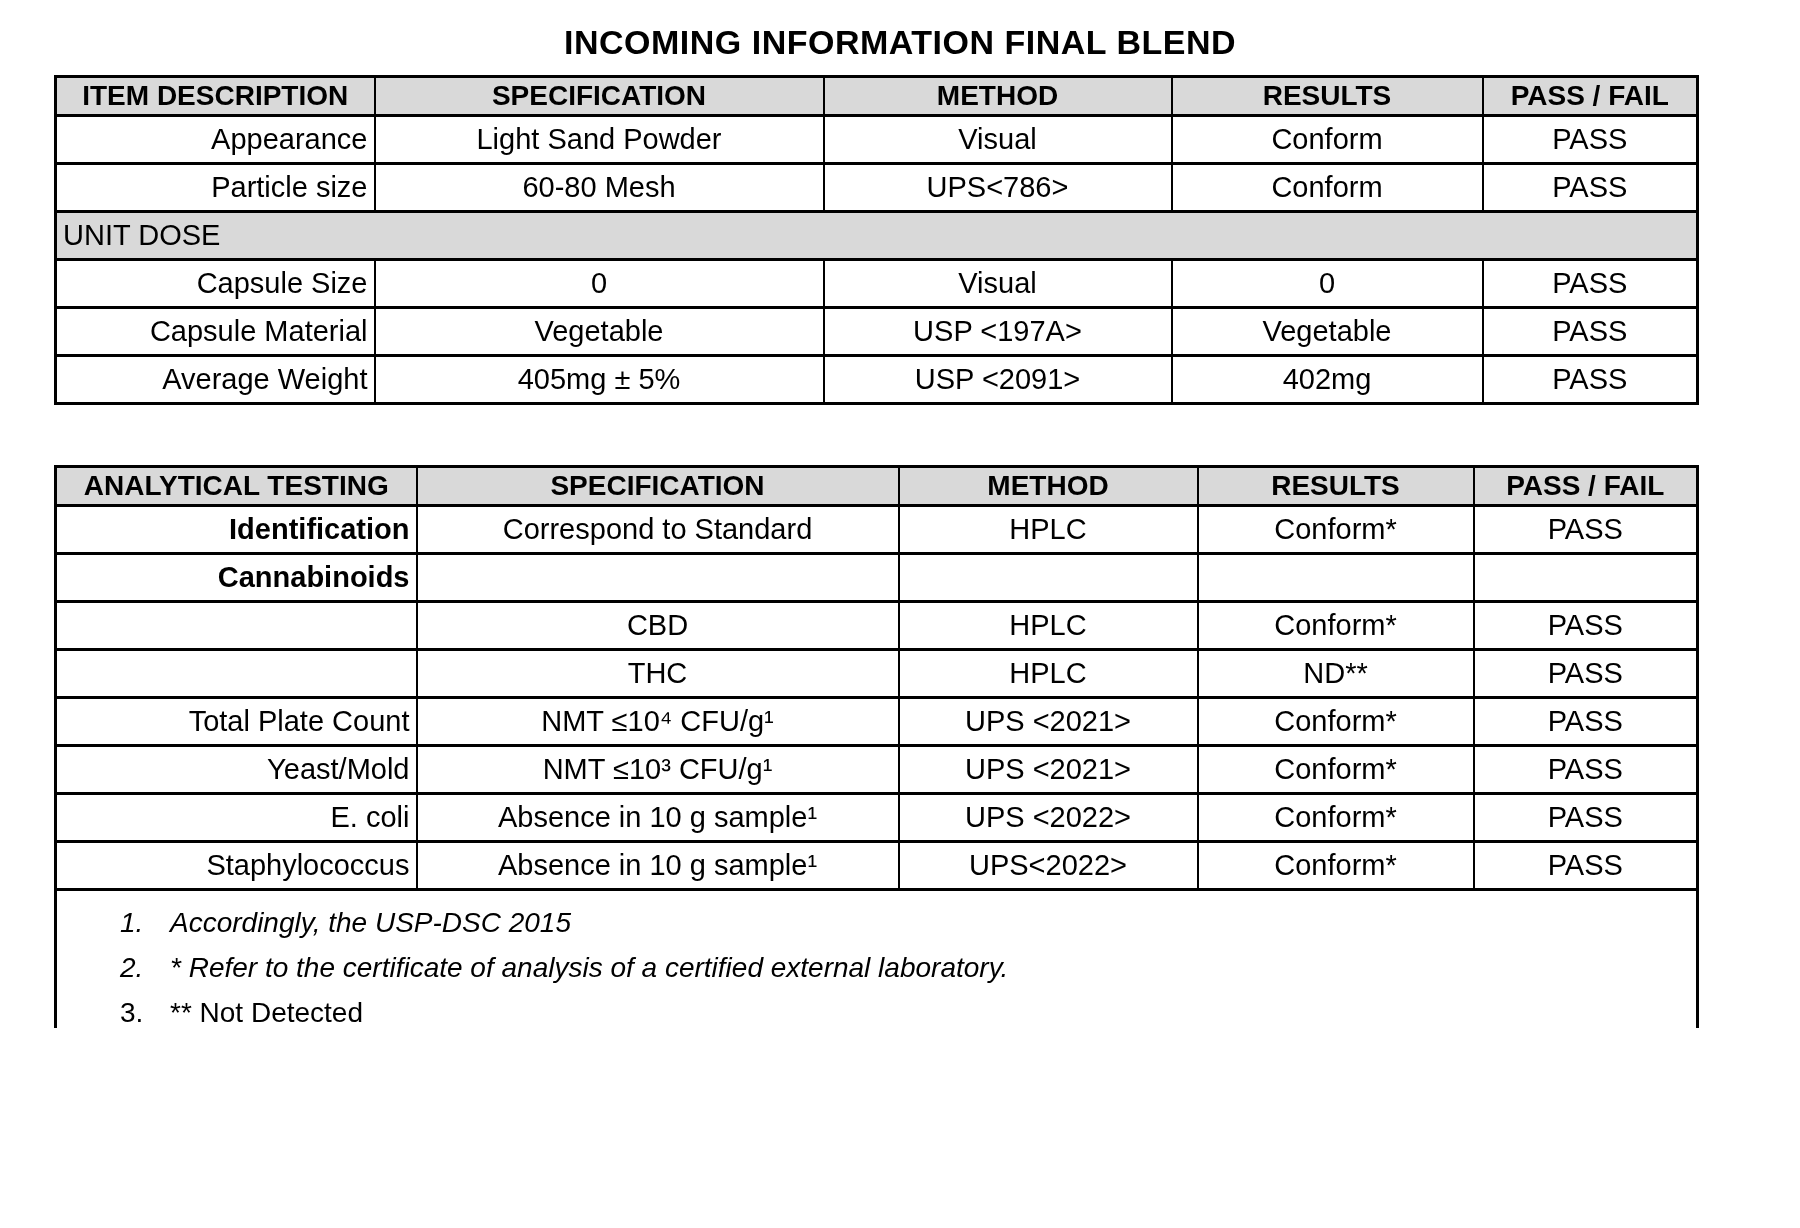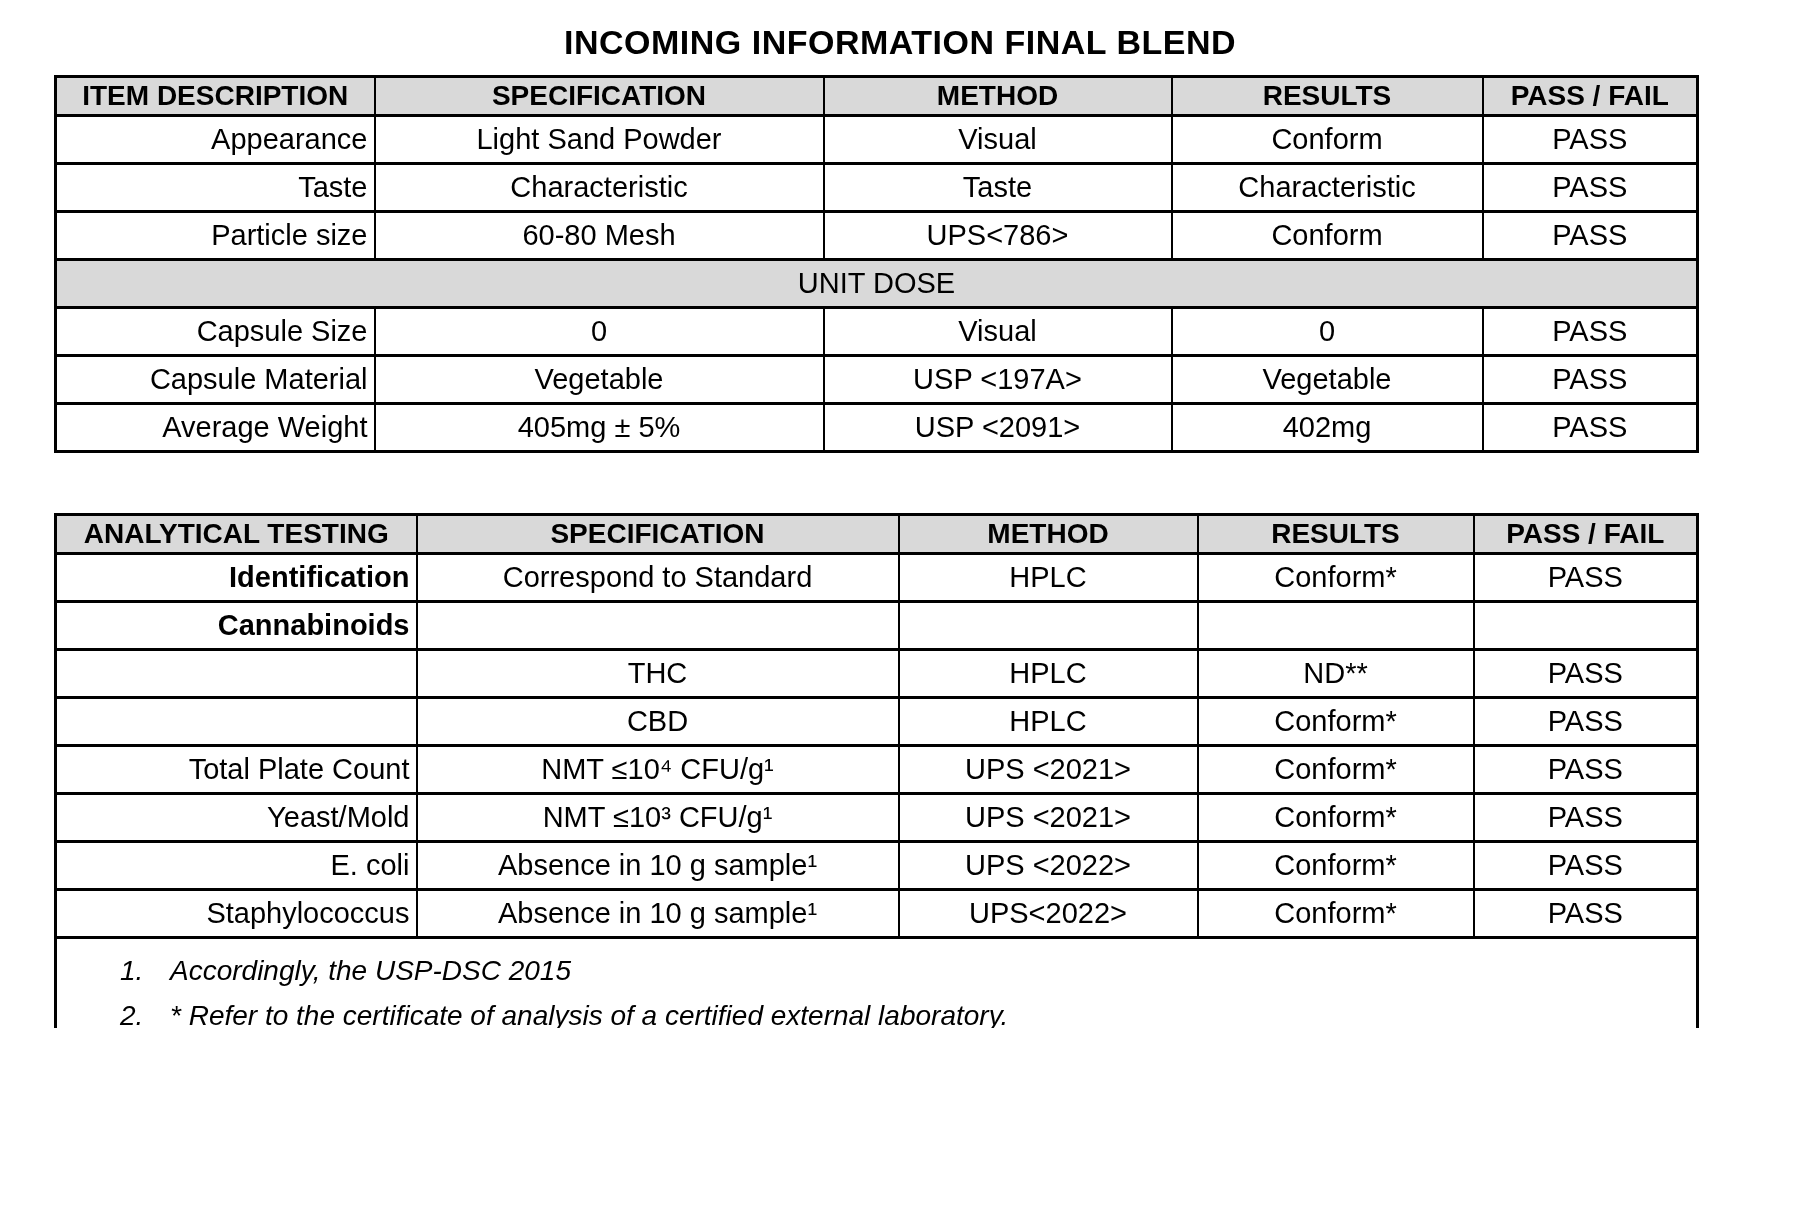--- a/index.html
+++ b/index.html
@@ -45,21 +45,21 @@
   thead th {
     background: #d9d9d9;
     font-weight: bold;
     height: 39px;
     font-size: 28px;
   }
   tbody tr { height: 48px; }
   td.c-item { text-align: right; }
   tr.section-row td {
     background: #d9d9d9;
-    text-align: center;
+    text-align: left;
     font-weight: normal;
     height: 48px;
   }
   .bold { font-weight: bold; }
   .t2-gap { height: 60px; }
   tr.footnote-row { height: 137px; }
   tr.footnote-row td {
     text-align: left;
     white-space: normal;
     vertical-align: top;
@@ -106,27 +106,20 @@
       </thead>
       <tbody>
         <tr>
           <td class="c-item">Appearance</td>
           <td>Light Sand Powder</td>
           <td>Visual</td>
           <td>Conform</td>
           <td>PASS</td>
         </tr>
         <tr>
-          <td class="c-item">Taste</td>
-          <td>Characteristic</td>
-          <td>Taste</td>
-          <td>Characteristic</td>
-          <td>PASS</td>
-        </tr>
-        <tr>
           <td class="c-item">Particle size</td>
           <td>60-80 Mesh</td>
           <td>UPS&lt;786&gt;</td>
           <td>Conform</td>
           <td>PASS</td>
         </tr>
         <tr class="section-row">
           <td colspan="5">UNIT DOSE</td>
         </tr>
         <tr>
@@ -184,30 +177,30 @@
         </tr>
         <tr>
           <td class="c-item bold">Cannabinoids</td>
           <td></td>
           <td></td>
           <td></td>
           <td></td>
         </tr>
         <tr>
           <td class="c-item"></td>
+          <td>CBD</td>
+          <td>HPLC</td>
+          <td>Conform*</td>
+          <td>PASS</td>
+        </tr>
+        <tr>
+          <td class="c-item"></td>
           <td>THC</td>
           <td>HPLC</td>
           <td>ND**</td>
-          <td>PASS</td>
-        </tr>
-        <tr>
-          <td class="c-item"></td>
-          <td>CBD</td>
-          <td>HPLC</td>
-          <td>Conform*</td>
           <td>PASS</td>
         </tr>
         <tr>
           <td class="c-item">Total Plate Count</td>
           <td>NMT ≤10⁴ CFU/g¹</td>
           <td>UPS &lt;2021&gt;</td>
           <td>Conform*</td>
           <td>PASS</td>
         </tr>
         <tr>

